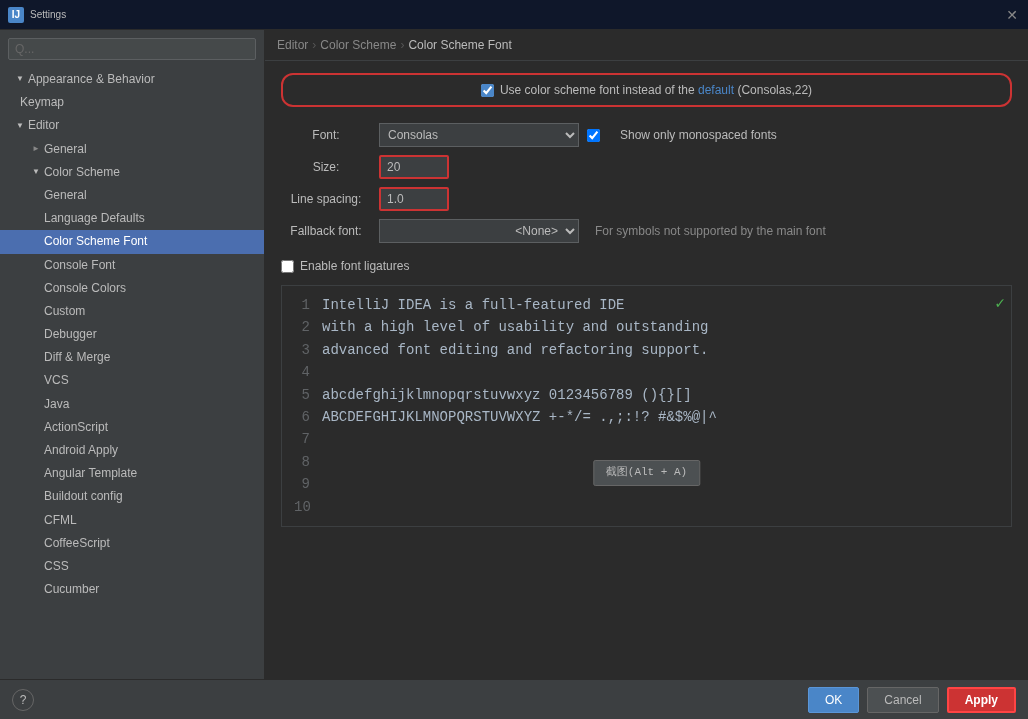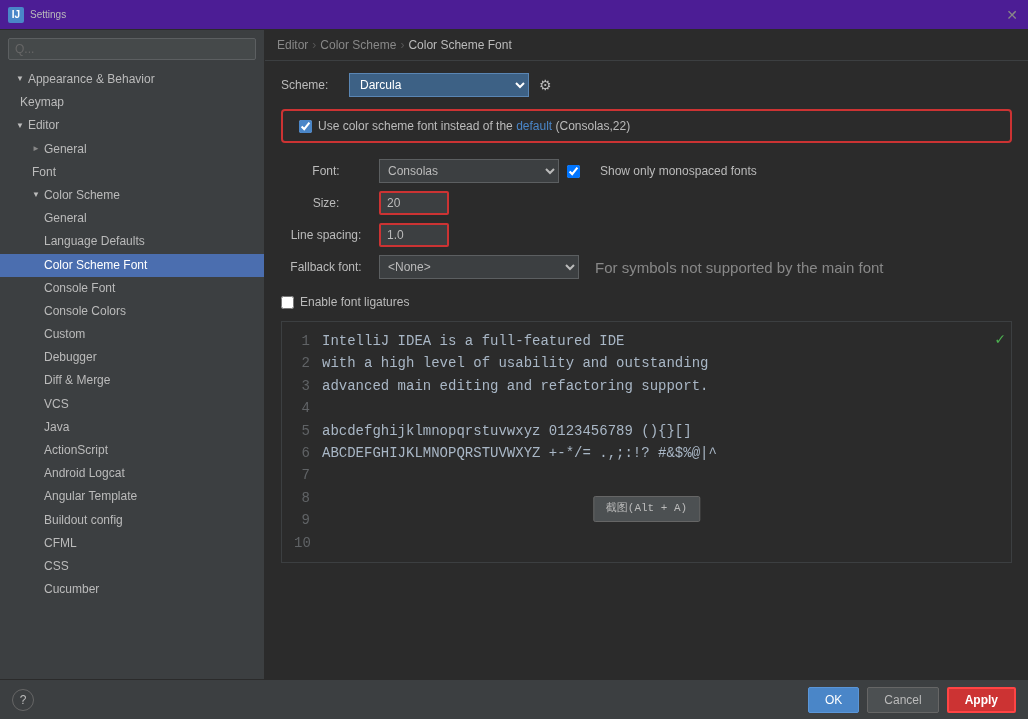--- a/index.html
+++ b/index.html
@@ -8,21 +8,21 @@
       font-size: 12px;
       background: #3c3f41;
       color: #bbbbbb;
       width: 1028px;
       height: 719px;
       overflow: hidden;
     }
 
     
     .title-bar {
-      background: #4c1d95;
+      background: #0f172a;
       height: 30px;
       display: flex;
       align-items: center;
       padding: 0 8px;
       border-bottom: 1px solid #2b2b2b;
       justify-content: space-between;
     }
     .title-bar-left {
       display: flex;
       align-items: center;
@@ -164,26 +164,27 @@
       border: none;
       color: #bbbbbb;
       cursor: pointer;
       font-size: 14px;
       padding: 2px;
     }
 
     
     .use-font-box {
       border: 2px solid #cc3333;
-      padding: 8px 16px;
+      padding: 8px 28px;
       margin-bottom: 16px;
       display: flex;
       align-items: center;
       gap: 6px;
-      border-radius: 4px;
+      border-radius: 12px;
+      justify-content: center;
     }
     .use-font-box input[type=checkbox] { accent-color: #4a86c8; }
     .use-font-text { color: #bbbbbb; font-size: 12px; }
     .use-font-link { color: #4a86c8; text-decoration: none; }
 
     
     .form-row {
       display: flex;
       align-items: center;
       gap: 8px;
@@ -195,21 +196,21 @@
       min-width: 90px;
       text-align: center;
     }
 
     .font-select {
       background: #3c3f41;
       border: 1px solid #5c5f61;
       color: #bbbbbb;
       padding: 2px 4px;
       font-size: 12px;
-      width: 180px;
+      width: 200px;
       height: 24px;
       outline: none;
     }
 
     
     .red-input {
       border: 2px solid #cc3333;
       background: #3c3f41;
       color: #bbbbbb;
       padding: 2px 6px;
@@ -231,24 +232,25 @@
 
     .fallback-select {
       background: #3c3f41;
       border: 1px solid #5c5f61;
       color: #bbbbbb;
       padding: 2px 4px;
       font-size: 12px;
       width: 200px;
       height: 24px;
       outline: none;
+      text-align: right;
     }
     .fallback-note {
       color: #888;
-      font-size: 15px;
+      font-size: 12px;
       margin-left: 8px;
     }
 
     .enable-row {
       display: flex;
       align-items: center;
       gap: 6px;
       margin-bottom: 12px;
       margin-top: 16px;
     }
@@ -394,23 +396,20 @@
         </div>
         <div class="sidebar-item ">
           <span class="triangle open">▼</span>
           <span>Editor</span>
         </div>
         <div class="sidebar-item indent2">
           <span class="triangle">►</span>
           <span>General</span>
         </div>
         <div class="sidebar-item indent2">
-          <span>Font</span>
-        </div>
-        <div class="sidebar-item indent2">
           <span class="triangle open">▼</span>
           <span>Color Scheme</span>
         </div>
         <div class="sidebar-item indent3">
           <span>General</span>
         </div>
         <div class="sidebar-item indent3">
           <span>Language Defaults</span>
         </div>
         <div class="sidebar-item indent3 active">
@@ -434,30 +433,33 @@
         <div class="sidebar-item indent3">
           <span>VCS</span>
         </div>
         <div class="sidebar-item indent3">
           <span>Java</span>
         </div>
         <div class="sidebar-item indent3">
           <span>ActionScript</span>
         </div>
         <div class="sidebar-item indent3">
-          <span>Android Logcat</span>
+          <span>Android Apply</span>
         </div>
         <div class="sidebar-item indent3">
           <span>Angular Template</span>
         </div>
         <div class="sidebar-item indent3">
           <span>Buildout config</span>
         </div>
         <div class="sidebar-item indent3">
           <span>CFML</span>
+        </div>
+        <div class="sidebar-item indent3">
+          <span>CoffeeScript</span>
         </div>
         <div class="sidebar-item indent3">
           <span>CSS</span>
         </div>
         <div class="sidebar-item indent3">
           <span>Cucumber</span>
         </div>
       </div>
   </div>
 
@@ -466,29 +468,20 @@
     <div class="breadcrumb">
       <span>Editor</span>
       <span class="breadcrumb-sep">›</span>
       <span>Color Scheme</span>
       <span class="breadcrumb-sep">›</span>
       <span class="breadcrumb-current">Color Scheme Font</span>
     </div>
 
     <div class="settings-body">
 
-      <div class="scheme-row">
-        <span class="scheme-label">Scheme:</span>
-        <select class="scheme-select">
-          <option>Darcula</option>
-          <option>Default</option>
-          <option>High Contrast</option>
-        </select>
-        <button class="gear-btn">⚙</button>
-      </div>
 
       <div class="use-font-box">
         <input type="checkbox" id="useFontCb" checked="" style="">
         <label for="useFontCb" class="use-font-text">
           <span>Use color scheme font instead of the</span>
           <a href="#" class="use-font-link">default</a>
           <span>(Consolas,22)</span>
         </label>
       </div>
 
@@ -533,21 +526,21 @@
               <div class="preview-line">
                 <span class="preview-linenum">1</span>
                 <span class="preview-code">IntelliJ IDEA is a full-featured IDE</span>
               </div>
               <div class="preview-line">
                 <span class="preview-linenum">2</span>
                 <span class="preview-code">with a high level of usability and outstanding</span>
               </div>
               <div class="preview-line">
                 <span class="preview-linenum">3</span>
-                <span class="preview-code">advanced main editing and refactoring support.</span>
+                <span class="preview-code">advanced font editing and refactoring support.</span>
               </div>
               <div class="preview-line">
                 <span class="preview-linenum">4</span>
                 <span class="preview-code"></span>
               </div>
               <div class="preview-line">
                 <span class="preview-linenum">5</span>
                 <span class="preview-code">abcdefghijklmnopqrstuvwxyz 0123456789 (){}[]</span>
               </div>
               <div class="preview-line">

